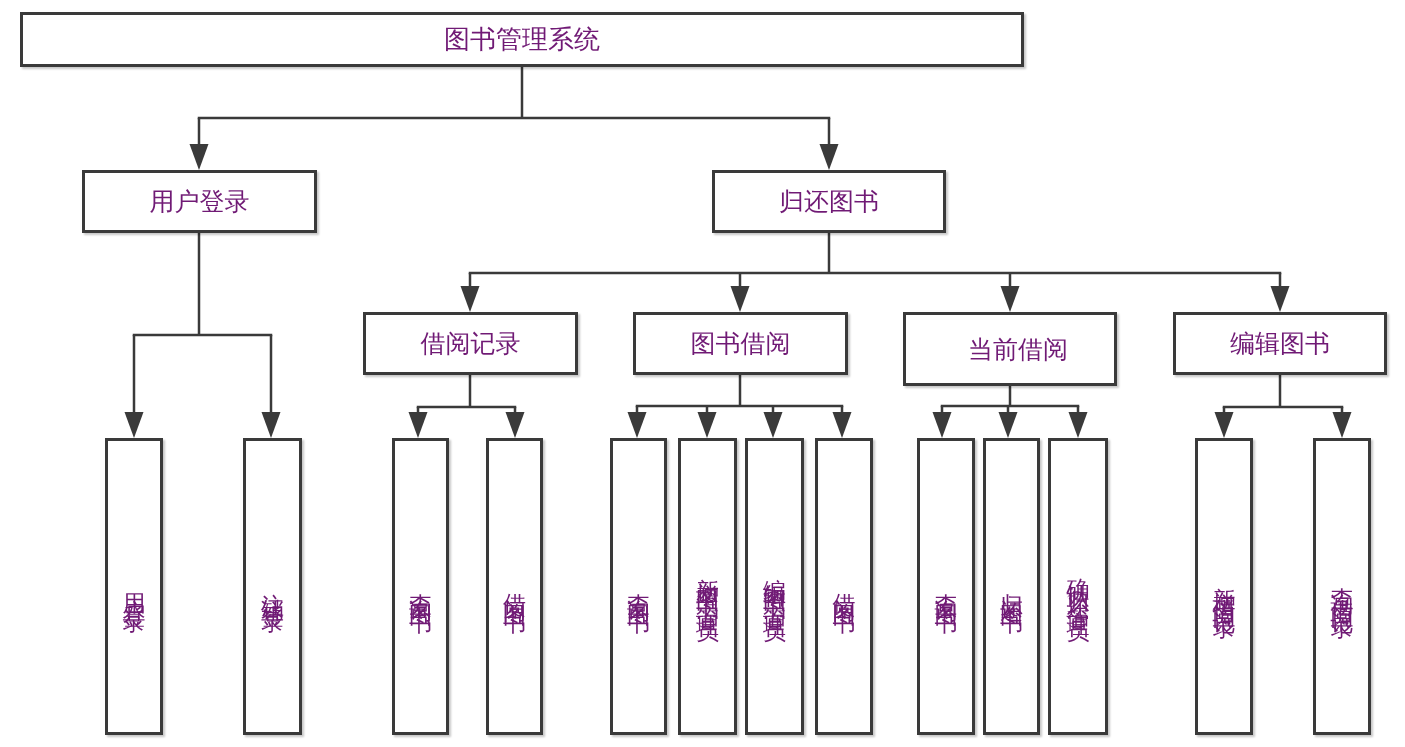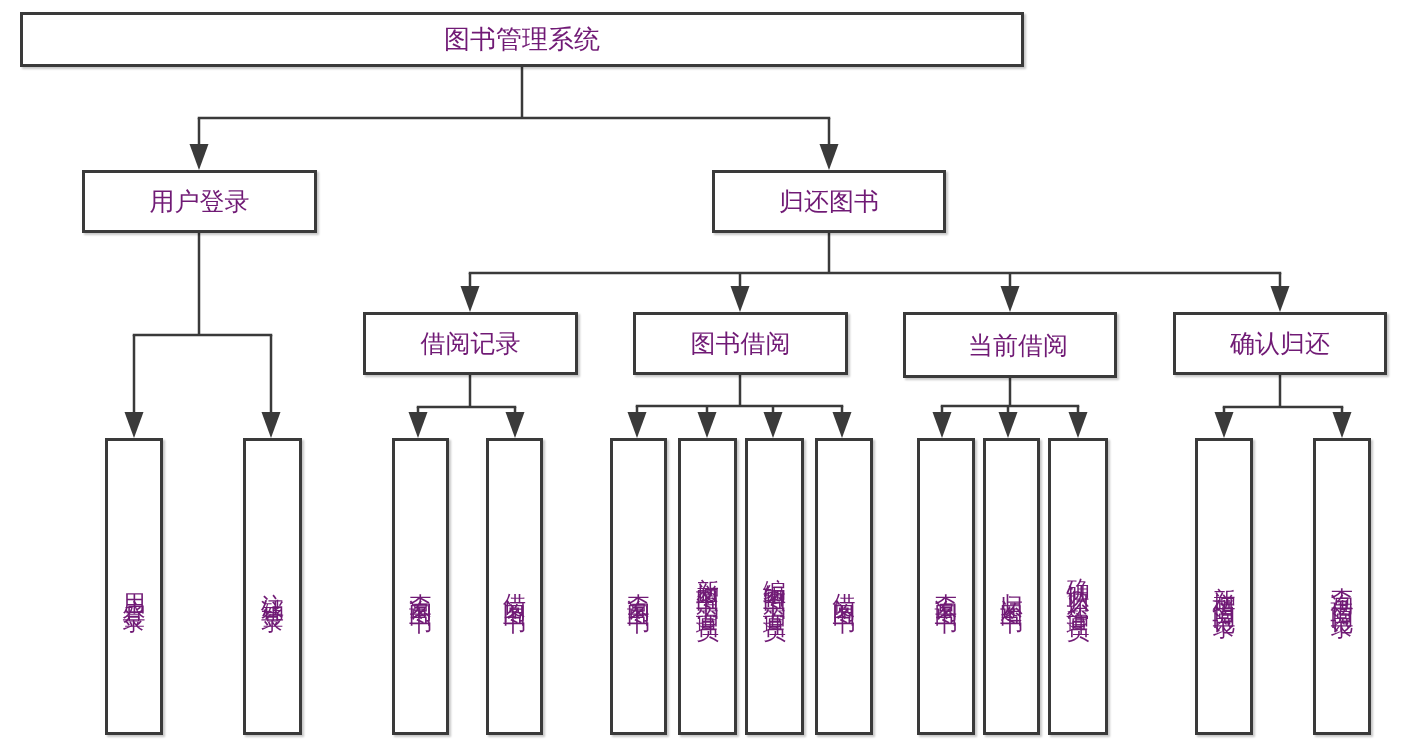--- a/index.html
+++ b/index.html
@@ -100,25 +100,25 @@
   <div class="hbox" style="left:712px;top:170px;width:234px;height:63px;">
     <span>归还图书</span>
   </div>
 
   <div class="hbox" style="left:363px;top:312px;width:215px;height:63px;">
     <span>借阅记录</span>
   </div>
   <div class="hbox" style="left:633px;top:312px;width:215px;height:63px;">
     <span>图书借阅</span>
   </div>
-  <div class="hbox" style="left:903px;top:312px;width:214px;height:66px;padding-left:16px;">
+  <div class="hbox" style="left:903px;top:312px;width:214px;height:74px;padding-left:16px;">
     <span>当前借阅</span>
   </div>
   <div class="hbox" style="left:1173px;top:312px;width:214px;height:63px;">
-    <span>确认归还</span>
+    <span>编辑图书</span>
   </div>
 
   <div class="vbox" style="left:105px;width:58px;">
     <span class="vtext">用户登录</span>
   </div>
   <div class="vbox" style="left:243px;width:59px;">
     <span class="vtext">注销登录</span>
   </div>
 
   <div class="vbox" style="left:392px;width:57px;">

